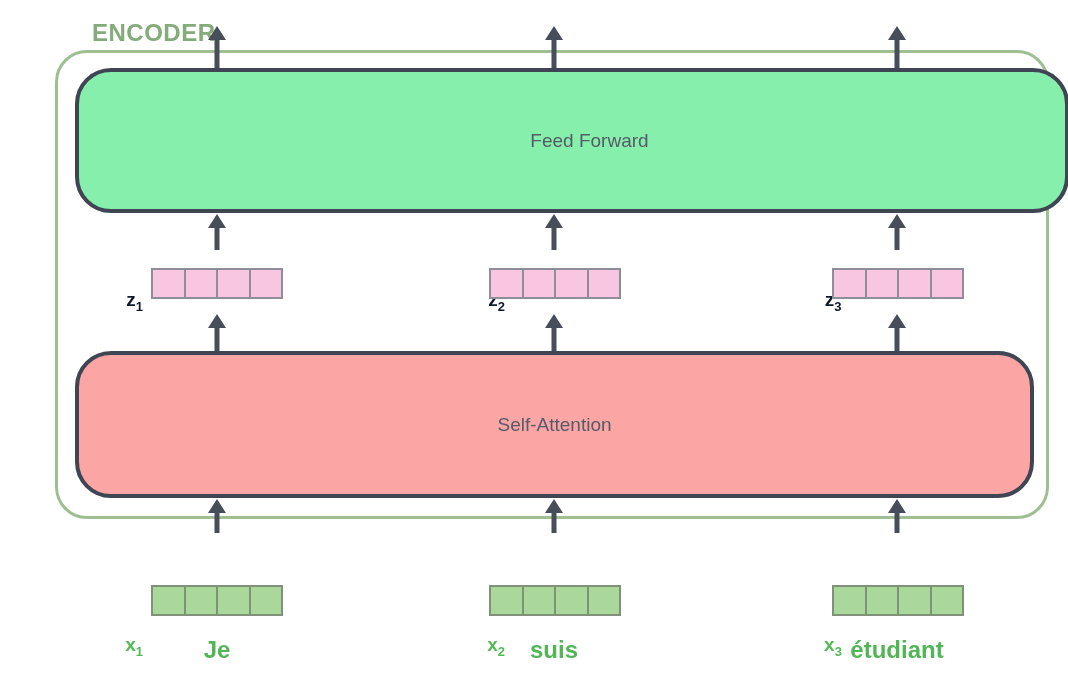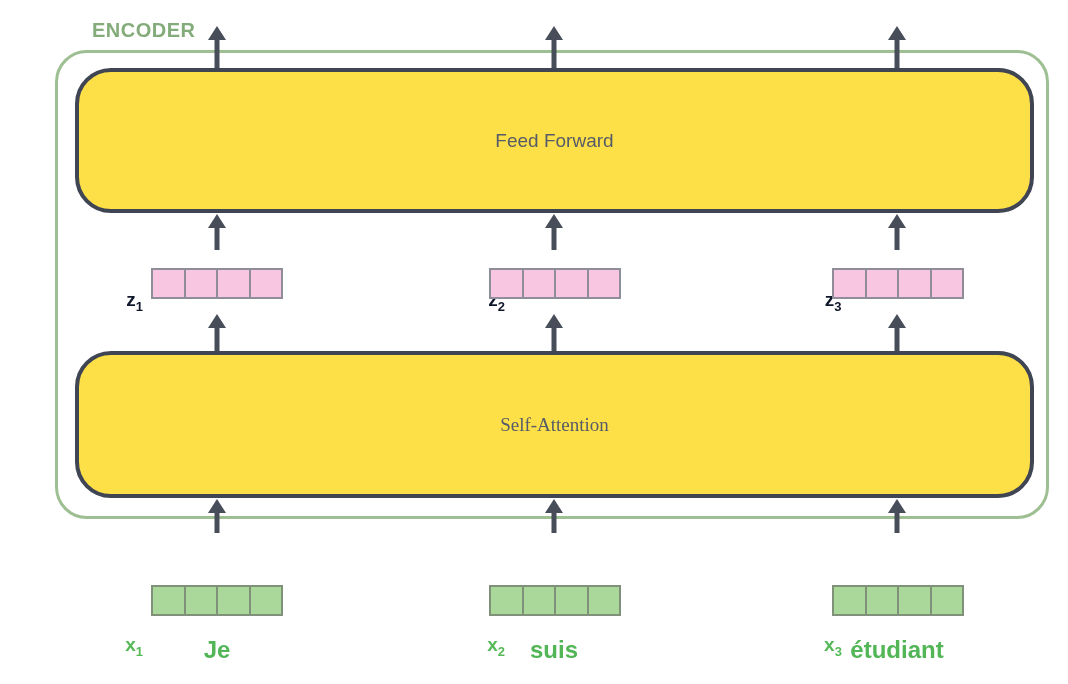--- a/index.html
+++ b/index.html
@@ -7,38 +7,38 @@
     position:relative;
     width:1068px; height:684px;
     background:#ffffff;
     font-family:"Liberation Sans","DejaVu Sans",sans-serif;
     overflow:hidden;
   }
 
   
   .encoder-label {
     position:absolute; left:92px; top:19px;
-    font-size:20px; font-weight:700; letter-spacing:0.5px;
+    font-size:24px; font-weight:700; letter-spacing:0.5px;
     color:#84ab7a;
   }
   .encoder-box {
     position:absolute; left:55px; top:50px;
     width:988px; height:463px;
     border:3px solid #9dbf92; border-radius:32px;
   }
 
   
   .block {
     position:absolute; left:75px; width:951px;
     border:4px solid #3f4553; border-radius:36px;
     display:flex; align-items:center; justify-content:center;
     font-size:19px; color:#565b68;
   }
-  .block.ff { top:68px;  height:137px; background:#fde047; }
-  .block.sa { top:351px; height:139px; background:#fde047;font-family:Liberation Serif, serif; }
+  .block.ff { top:68px;  height:137px; background:#86efac;padding-left:35px; }
+  .block.sa { top:351px; height:139px; background:#fca5a5; }
 
   
   .arrow { position:absolute; width:18px; }
   .arrow .head {
     position:absolute; top:0; left:50%; transform:translateX(-50%);
     width:0; height:0;
     border-left:9px solid transparent;
     border-right:9px solid transparent;
     border-bottom:14px solid #474d59;
   }

